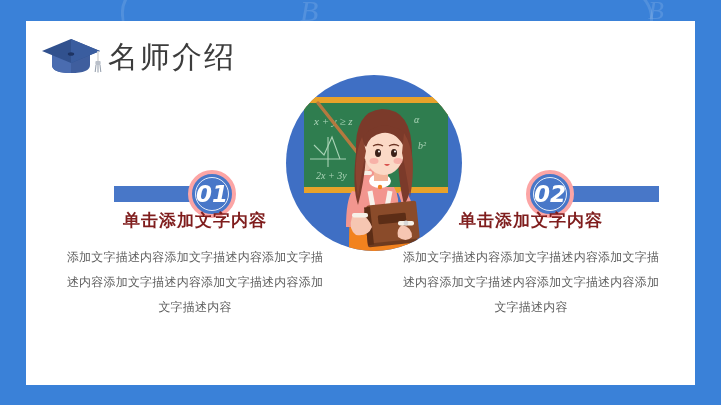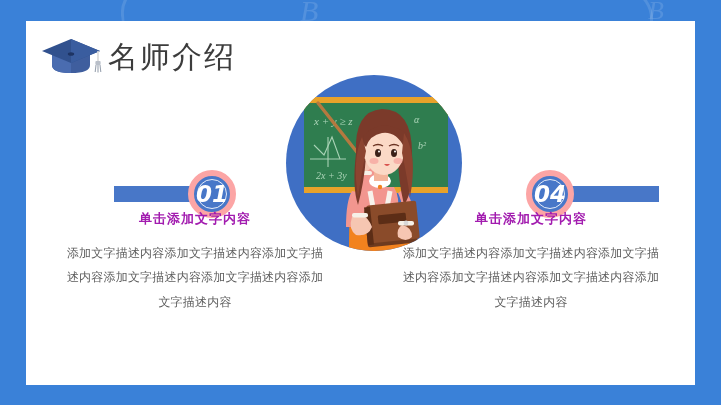--- a/index.html
+++ b/index.html
@@ -99,21 +99,21 @@
   .bar-left  { left: 88px;  width: 110px; }
   .bar-right { left: 523px; width: 110px; }
 
   .num-circle {
     position: absolute;
     top: 149px;
     width: 48px;
     height: 48px;
     border-radius: 50%;
     background: #4877c8;
-    border: 6px solid #fca5a5;
+    border: 4px solid #fca5a5;
     box-sizing: border-box;
     display: flex;
     align-items: center;
     justify-content: center;
   }
   .num-circle::after {
     content: "";
     position: absolute;
     left: 3px; top: 3px; right: 3px; bottom: 3px;
     border-radius: 50%;
@@ -136,22 +136,22 @@
   .col {
     position: absolute;
     top: 190px;
     width: 290px;
     text-align: center;
   }
   .col-left  { left: 24px; }
   .col-right { left: 360px; }
 
   .col-heading {
-    color: #a21caf;
-    font-size: 13px;
+    color: #7f1d1d;
+    font-size: 17px;
     font-weight: bold;
     letter-spacing: 1px;
     margin: 0 0 14px 0;
     line-height: 1.2;
   }
   .col-body {
     color: #5c5c5c;
     font-size: 12px;
     line-height: 2.05;
     margin: 0;
@@ -291,21 +291,21 @@
           <rect x="120" y="154" width="16" height="4.5" rx="2" fill="#f6f1e8"></rect>
           <circle cx="128" cy="156" r="2.4" fill="#d8d8d8"></circle>
         </g>
       </svg>
     </div>
 
     <div class="num-circle circle-01">
       <span>01</span>
     </div>
     <div class="num-circle circle-02">
-      <span>04</span>
+      <span>02</span>
     </div>
 
     <div class="col col-left">
       <div class="col-heading">单击添加文字内容</div>
       <div class="col-body">添加文字描述内容添加文字描述内容添加文字描述内容添加文字描述内容添加文字描述内容添加文字描述内容</div>
     </div>
 
     <div class="col col-right">
       <div class="col-heading">单击添加文字内容</div>
       <div class="col-body">添加文字描述内容添加文字描述内容添加文字描述内容添加文字描述内容添加文字描述内容添加文字描述内容</div>

